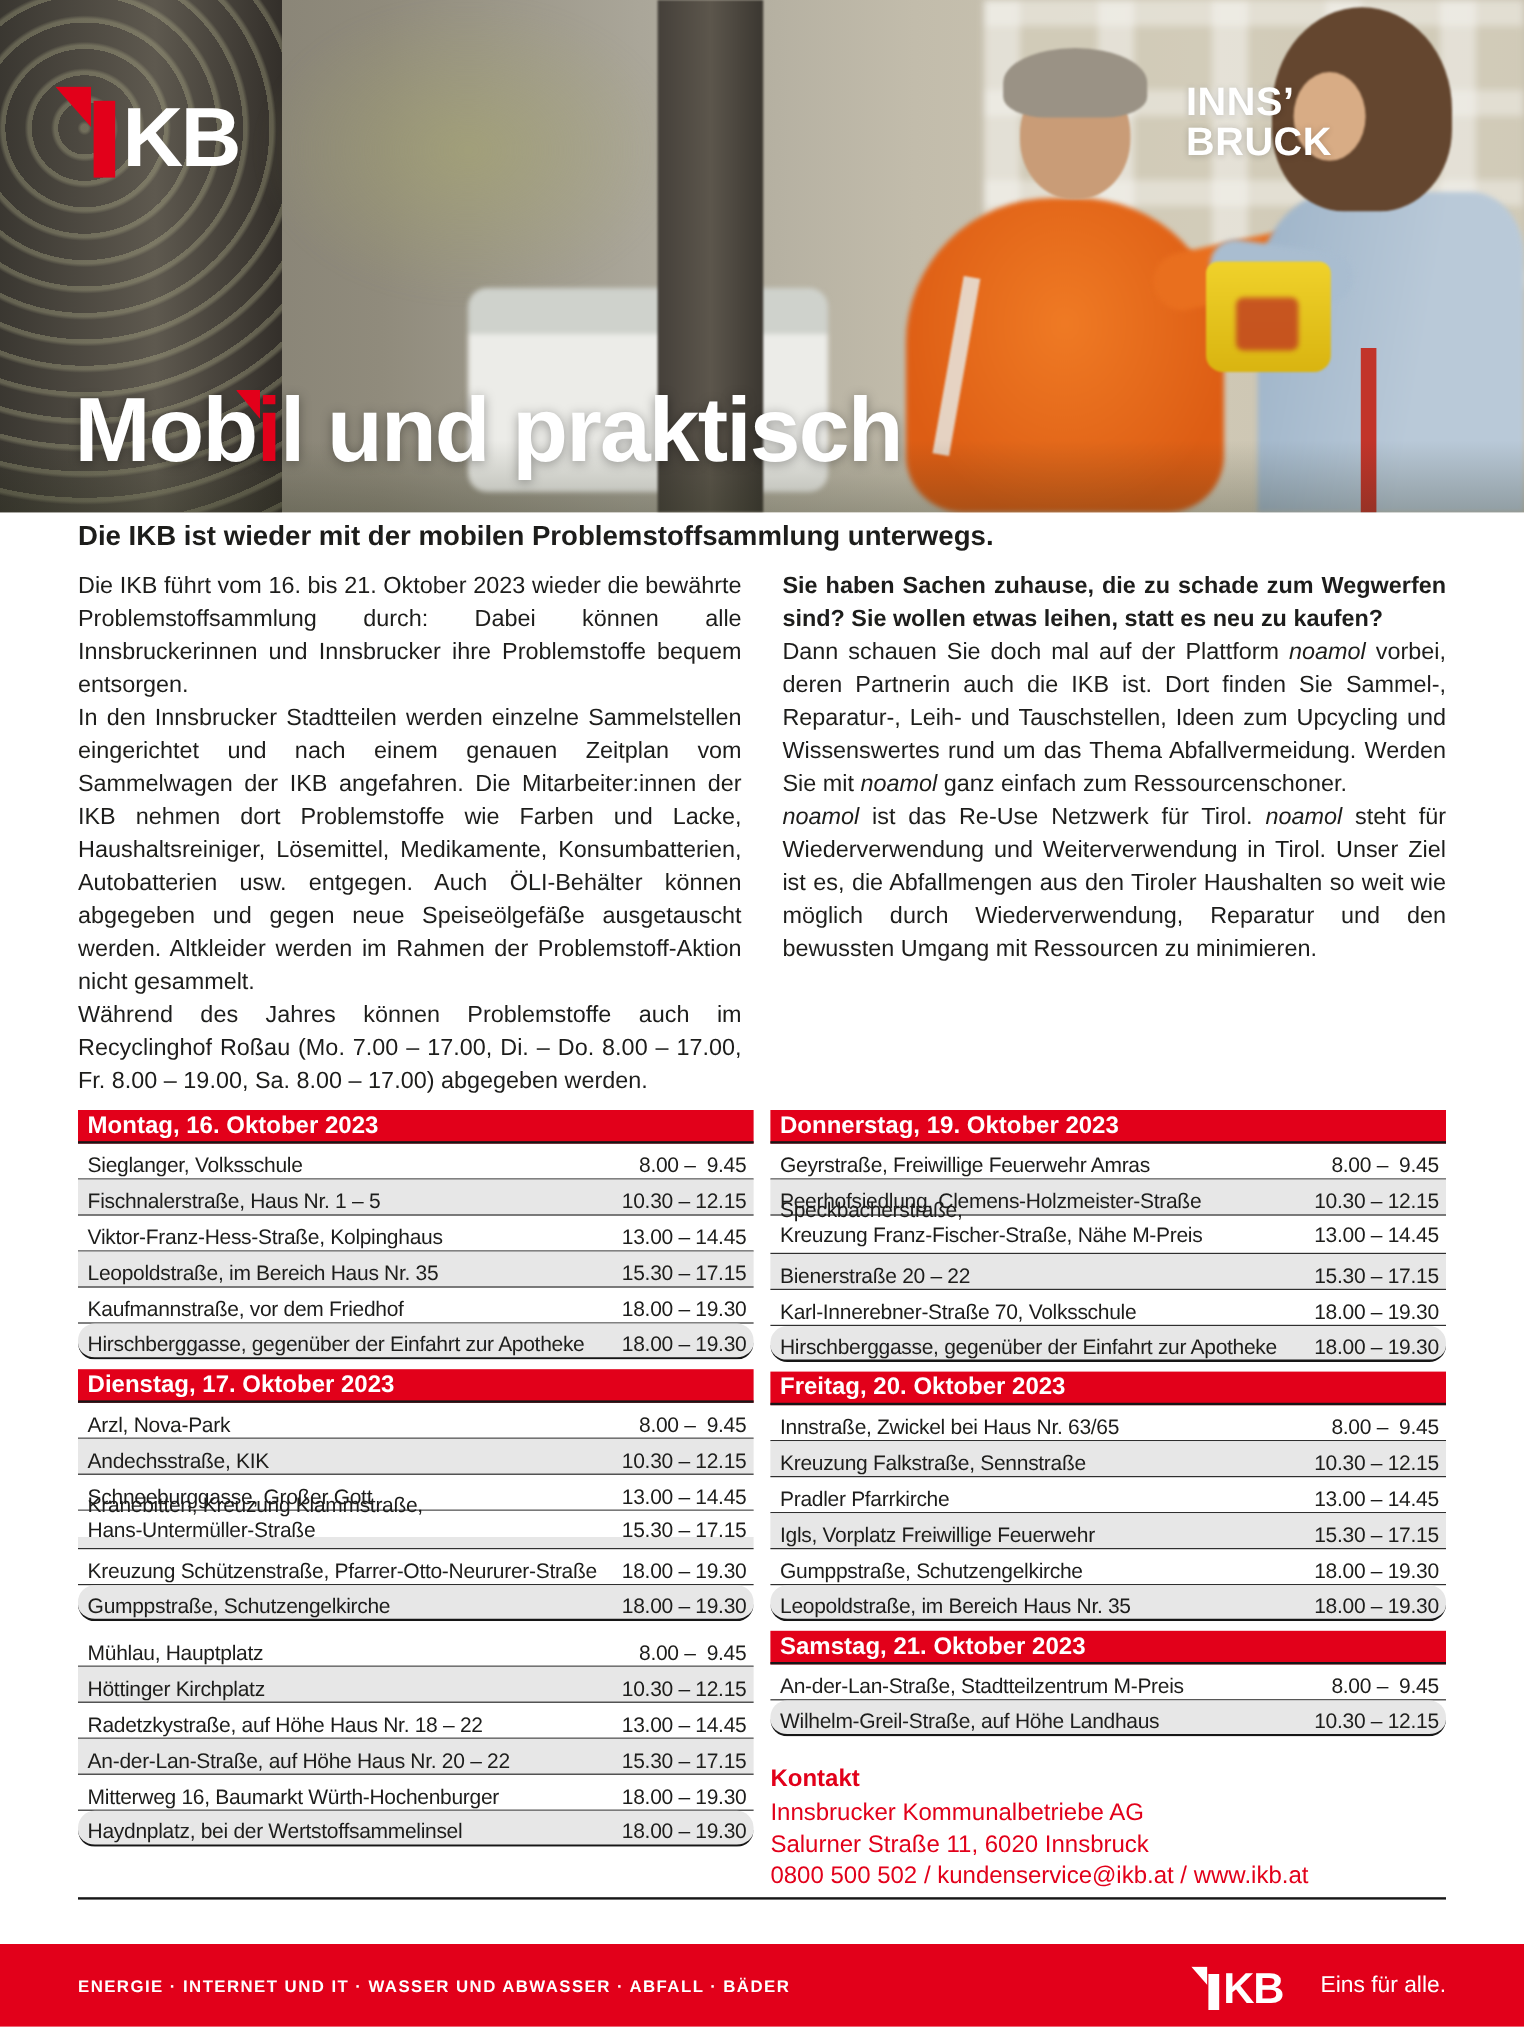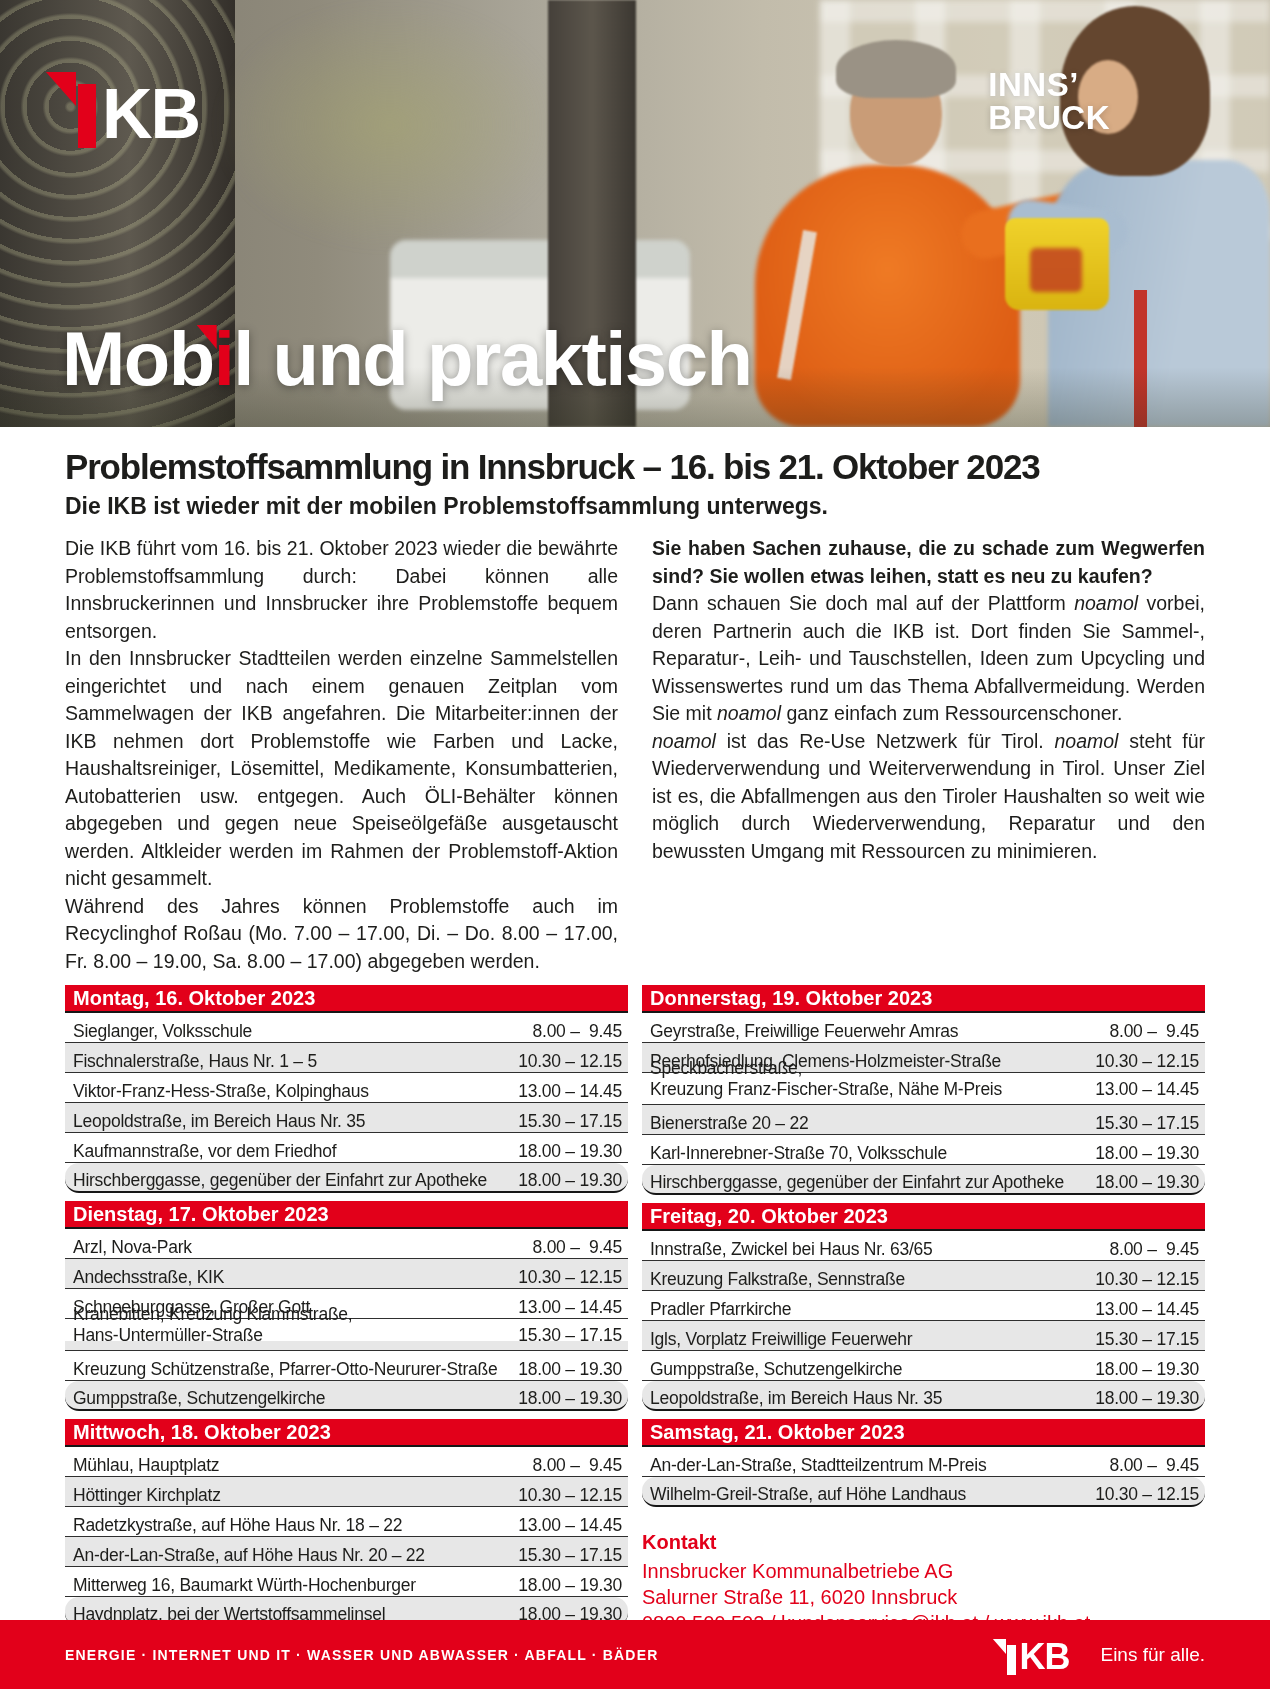--- a/index.html
+++ b/index.html
@@ -117,21 +117,20 @@
   <div class="innsbruck">
     <div>INNS’</div>
     <div>BRUCK</div>
   </div>
 
   <div class="hero-title"><span>Mob</span><span class="title-i">i</span><span>l und praktisch</span></div>
 </div>
 
 <div class="page-body">
 
-  <h1>Problemstoffsammlung in Innsbruck – 16. bis 21. Oktober 2023</h1>
   <div class="sub">Die IKB ist wieder mit der mobilen Problemstoffsammlung unterwegs.</div>
 
   <div class="cols">
     <div class="col">
       <p>Die IKB führt vom 16. bis 21. Oktober 2023 wieder die bewährte Problemstoffsammlung durch: Dabei können alle Innsbruckerinnen und Innsbrucker ihre Problemstoffe bequem entsorgen.</p>
       <p>In den Innsbrucker Stadtteilen werden einzelne Sammelstellen eingerichtet und nach einem genauen Zeitplan vom Sammelwagen der IKB angefahren. Die Mitarbeiter:innen der IKB nehmen dort Problemstoffe wie Farben und Lacke, Haushaltsreiniger, Lösemittel, Medikamente, Konsumbatterien, Autobatterien usw. entgegen. Auch ÖLI-Behälter können abgegeben und gegen neue Speiseölgefäße ausgetauscht werden. Altkleider werden im Rahmen der Problemstoff-Aktion nicht gesammelt.</p>
       <p>Während des Jahres können Problemstoffe auch im Recyclinghof Roßau (Mo. 7.00 – 17.00, Di. – Do. 8.00 – 17.00, Fr. 8.00 – 19.00, Sa. 8.00 – 17.00) abgegeben werden.</p>
     </div>
     <div class="col">
       <p class="lead">Sie haben Sachen zuhause, die zu schade zum Wegwerfen sind? Sie wollen etwas leihen, statt es neu zu kaufen?</p>
@@ -199,21 +198,20 @@
               <span class="t-time">18.00 – 19.30</span>
             </div>
           <div class="t-row">
               <span class="t-loc">Gumppstraße, Schutzengelkirche</span>
               <span class="t-time">18.00 – 19.30</span>
             </div>
         </div>
       </section>
 
       <section class="sched-table">
-        <div class="day-bar">Mittwoch, 18. Oktober 2023</div>
         <div class="t-body">
           <div class="t-row">
               <span class="t-loc">Mühlau, Hauptplatz</span>
               <span class="t-time">8.00 –  9.45</span>
             </div>
           <div class="t-row">
               <span class="t-loc">Höttinger Kirchplatz</span>
               <span class="t-time">10.30 – 12.15</span>
             </div>
           <div class="t-row">

